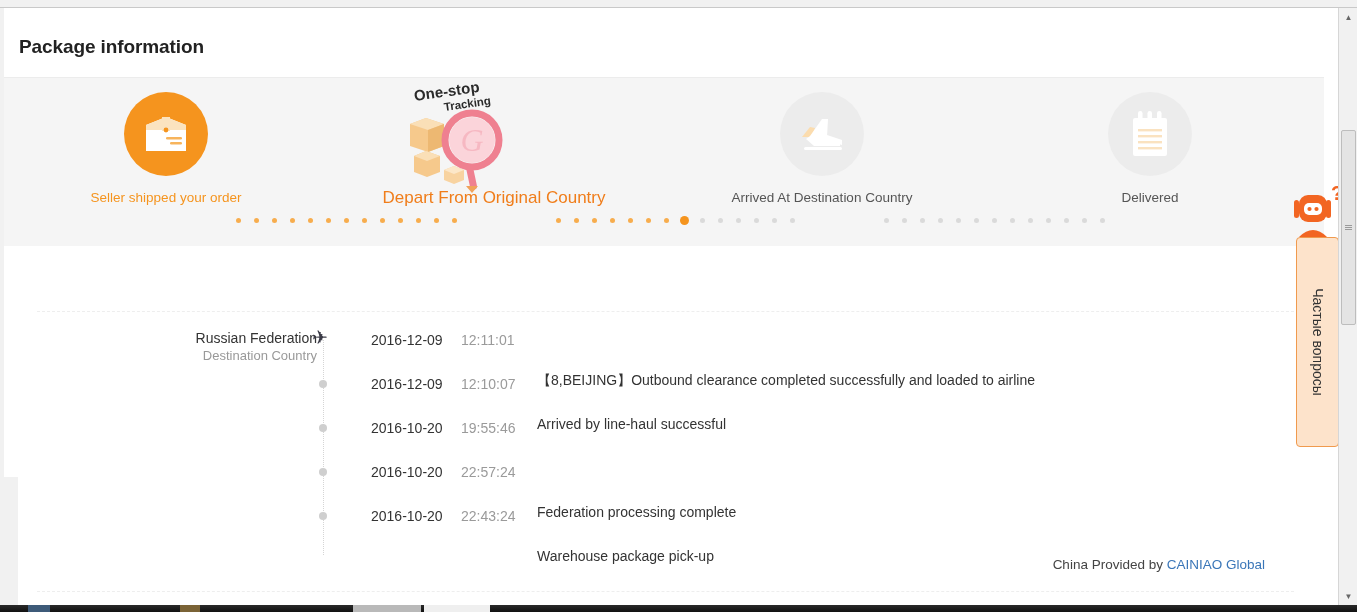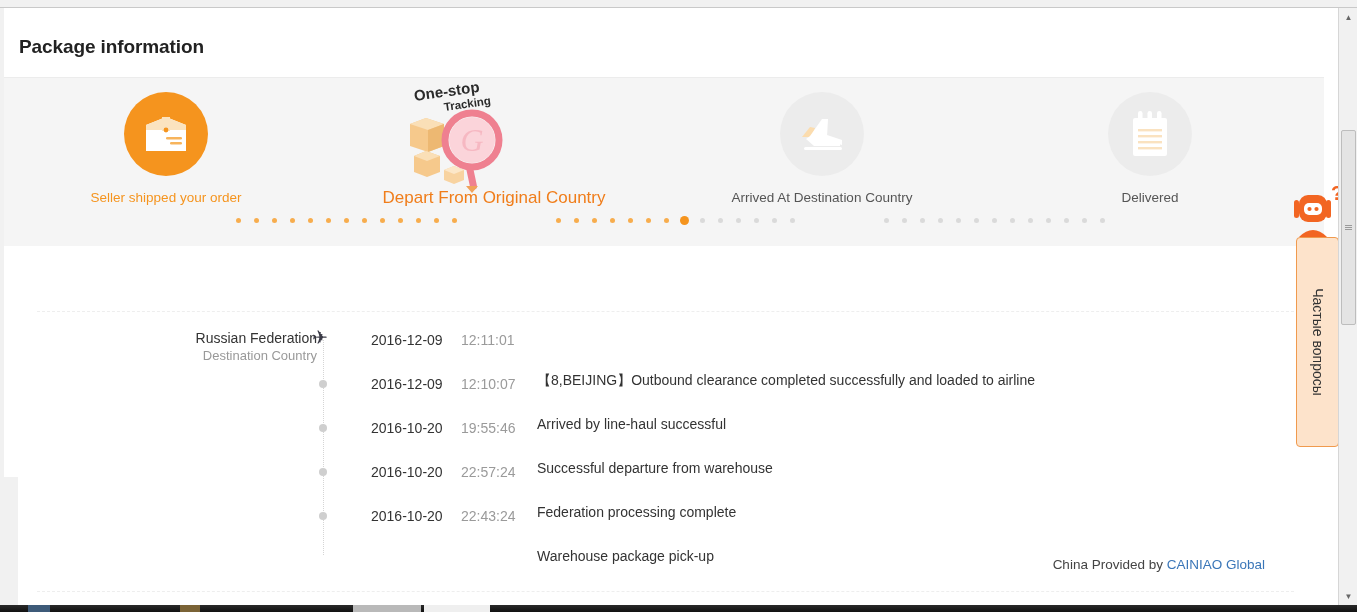--- a/index.html
+++ b/index.html
@@ -330,21 +330,20 @@
             <div class="date">2016-12-09</div>
             <div class="time">12:10:07</div>
             <div class="desc">Arrived by line-haul successful</div>
           </div>
           <div class="row">
             <div class="marker">
               <span class="bullet"></span>
             </div>
             <div class="date">2016-10-20</div>
             <div class="time">19:55:46</div>
-            <div class="desc">Successful departure from warehouse</div>
           </div>
           <div class="row">
             <div class="country"></div>
             <div class="marker">
               <span class="bullet"></span>
             </div>
             <div class="date">2016-10-20</div>
             <div class="time">22:57:24</div>
             <div class="desc">Federation processing complete</div>
           </div>

